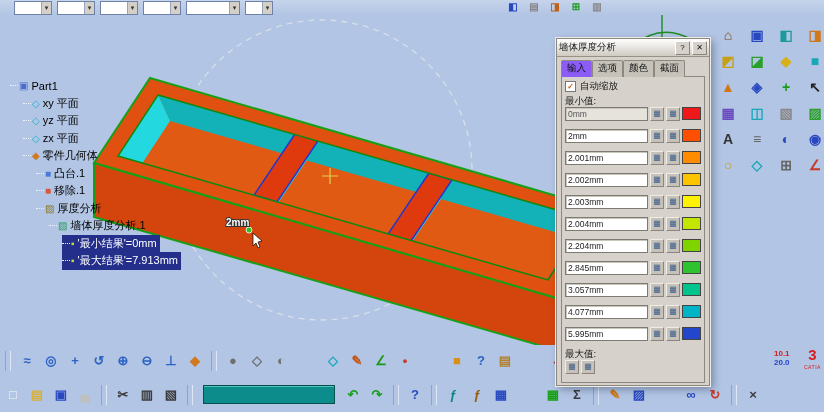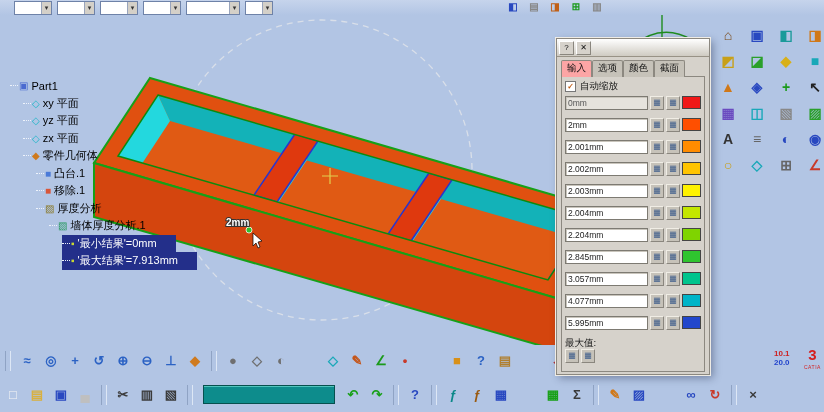--- a/index.html
+++ b/index.html
@@ -37,30 +37,30 @@
   
   .rpanel{position:absolute;top:24px;right:-12px;width:120px;z-index:5;display:flex;flex-wrap:wrap;gap:3px 5px;align-content:flex-start;}
   .rpanel .icon{width:24px;height:23px;line-height:23px;font-size:14px;}
 
   
   .tree{position:absolute;left:10px;top:77px;z-index:4;font-size:11px;color:#000;}
   .titem{display:flex;align-items:center;height:17.5px;white-space:nowrap;width:max-content;cursor:default;}
   .titem::before{content:"";width:8px;height:0;border-top:1px dotted #eef3fb;margin-right:1px;}
   .tglyph{font-size:10px;margin-right:3px;}
   .titem.selected{background:#232f8a;color:#fff;}
-  .titem.selected .tlabel{padding-right:19px;}
+  .titem.selected .tlabel{padding-right:3px;}
 
   
   .dialog{position:absolute;left:556px;top:38px;width:152px;z-index:10;background:#d6d2cb;border:1px solid #8c8880;outline:1px solid #efece5;box-shadow:3px 3px 8px rgba(20,30,60,.4);font-size:10px;color:#111;}
   .dtitle{height:15px;display:flex;align-items:center;gap:2px;padding:1px 2px;background:linear-gradient(#ffffff,#cfcbc2);border-bottom:1px solid #989286;}
   .dtext{flex:1;font-size:9.5px;}
   .dbtn{width:13px;height:12px;font-size:8px;line-height:12px;text-align:center;background:#d6d2cb;border:1px solid #fff;border-right-color:#8a867e;border-bottom-color:#8a867e;}
   .tabs{display:flex;padding:3px 4px 0;}
   .tab{font-size:9.5px;padding:1px 5px 2px;background:#c6c2b9;border:1px solid #8c8880;border-bottom:none;border-radius:2px 2px 0 0;}
-  .tab.active{background:#fca5a5;position:relative;z-index:2;}
+  .tab.active{background:#8b5cf6;position:relative;z-index:2;}
   .tab-body{border:1px solid #8c8880;margin:-1px 4px 2px;padding:3px 3px 1px;}
   .chk-row{display:flex;gap:4px;align-items:center;height:13px;margin-bottom:2px;}
   .chk{width:9px;height:9px;background:#fff;border:1px solid #777;display:flex;align-items:center;justify-content:center;}
   .chkmark{color:#c05a10;font-size:8px;font-weight:bold;}
   .cnt-row{display:flex;align-items:center;gap:4px;margin-bottom:2px;}
   .flabel{font-size:9.5px;}
   .spinfield{flex:1;height:13px;background:#fff;border:1px solid #7d7a72;box-shadow:inset 1px 1px 0 #c9c5bc;display:flex;}
   .fval{flex:1;font-size:9px;padding:1px 2px;}
   .spin{width:9px;display:flex;flex-direction:column;}
   .sa{flex:1;font-size:5px;line-height:5px;background:#c6c2b9;border:1px solid #f0ede5;border-right-color:#8a867e;border-bottom-color:#8a867e;text-align:center;}
@@ -413,20 +413,21 @@
       <span class="icon" style="color: rgb(24, 168, 184);">◇</span>
 
       <span class="icon" style="color: rgb(102, 102, 102);">⊞</span>
 
       <span class="icon" style="color: rgb(200, 58, 42);">∠</span>
 
   </div>
 
   <div class="dialog">
     <div class="dtitle">
+      <span class="dtext">墙体厚度分析</span>
       <span class="dbtn">?</span>
       <span class="dbtn">✕</span>
     </div>
     <div class="tabs">
 
         <span class="tab active">输入</span>
 
         <span class="tab">选项</span>
 
         <span class="tab">颜色</span>
@@ -434,20 +435,21 @@
         <span class="tab">截面</span>
 
     </div>
     <div class="tab-body">
       <div class="chk-row">
         <span class="chk">
           <span class="chkmark">✓</span>
         </span>
         <span class="flabel">自动缩放</span>
       </div>
+      <div class="flabel-row">最小值:</div>
       <div class="vrow">
         <span class="field ro">0mm</span>
         <span class="mini">▦</span>
         <span class="mini">▦</span>
         <span class="swatch" style="background: rgb(240, 24, 24);"></span>
       </div>
       <div>
 
           <div class="vrow">
             <span class="field">2mm</span>

